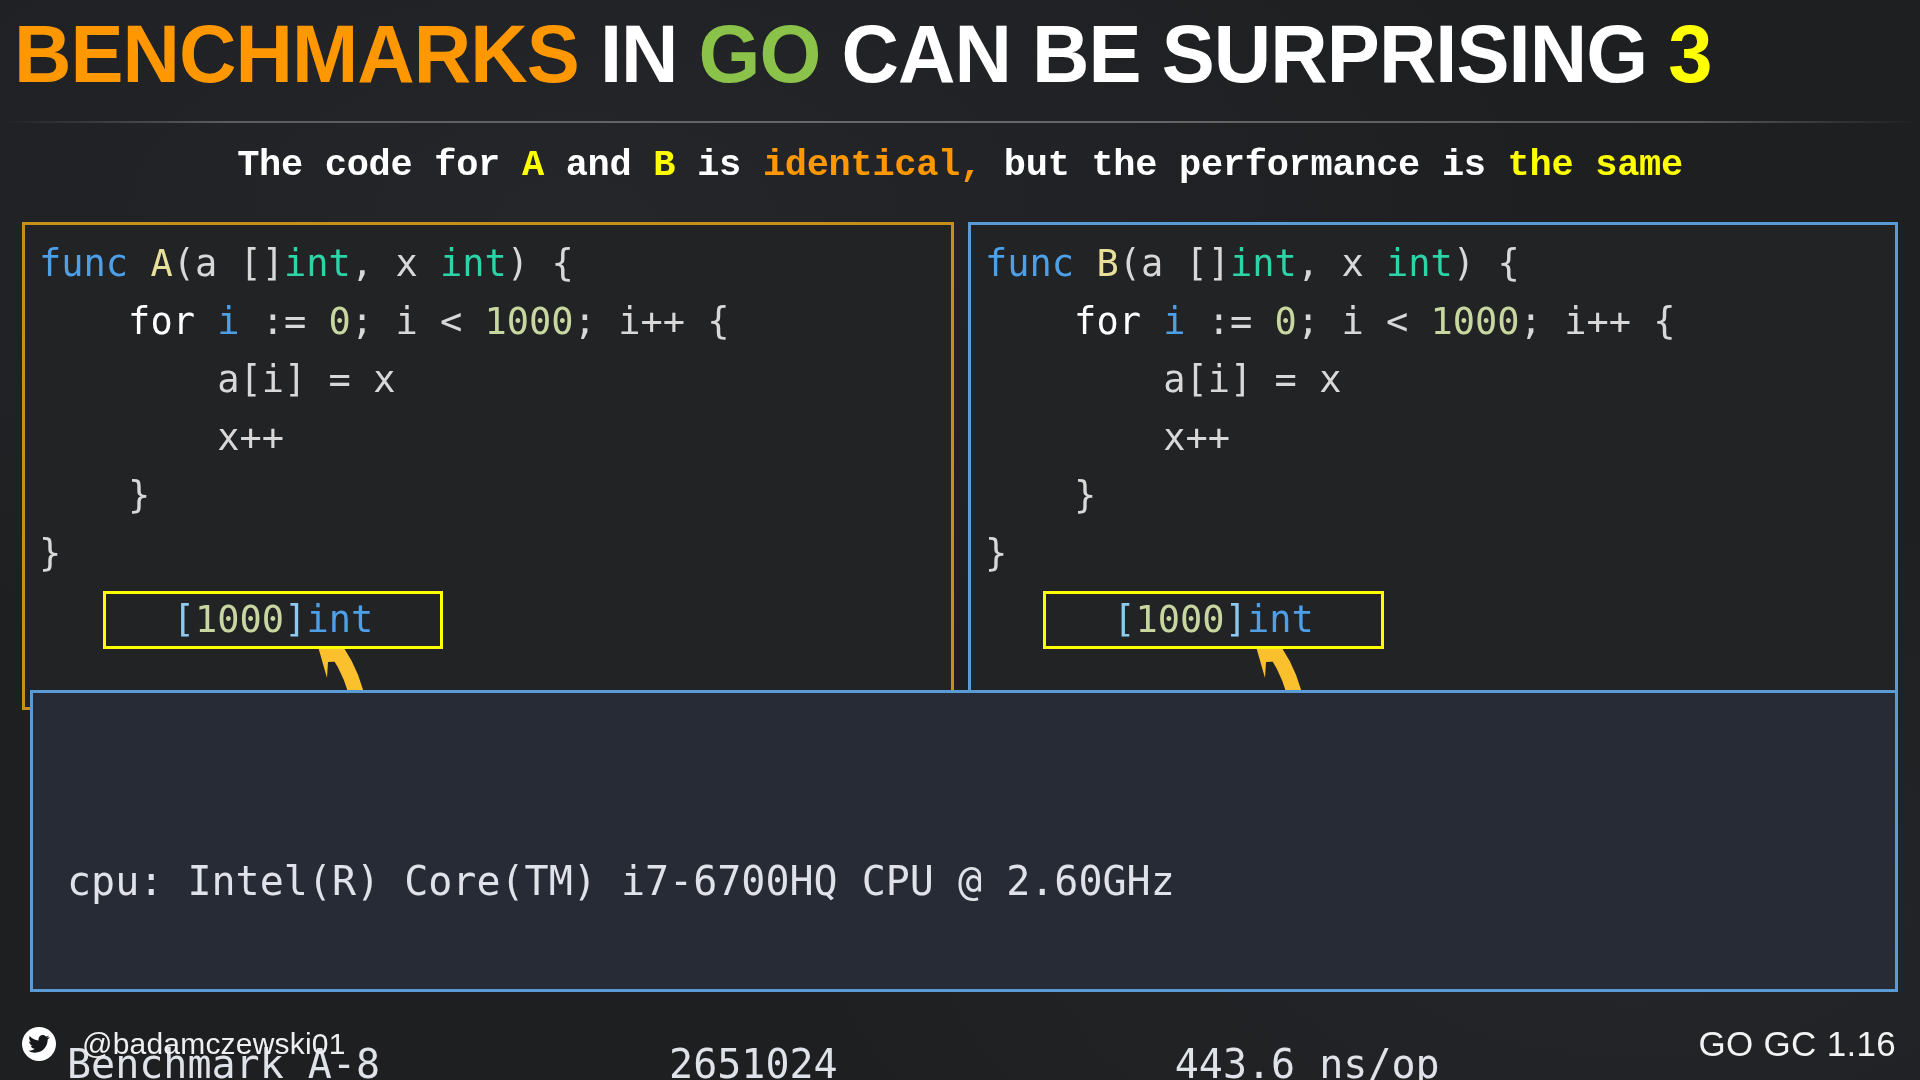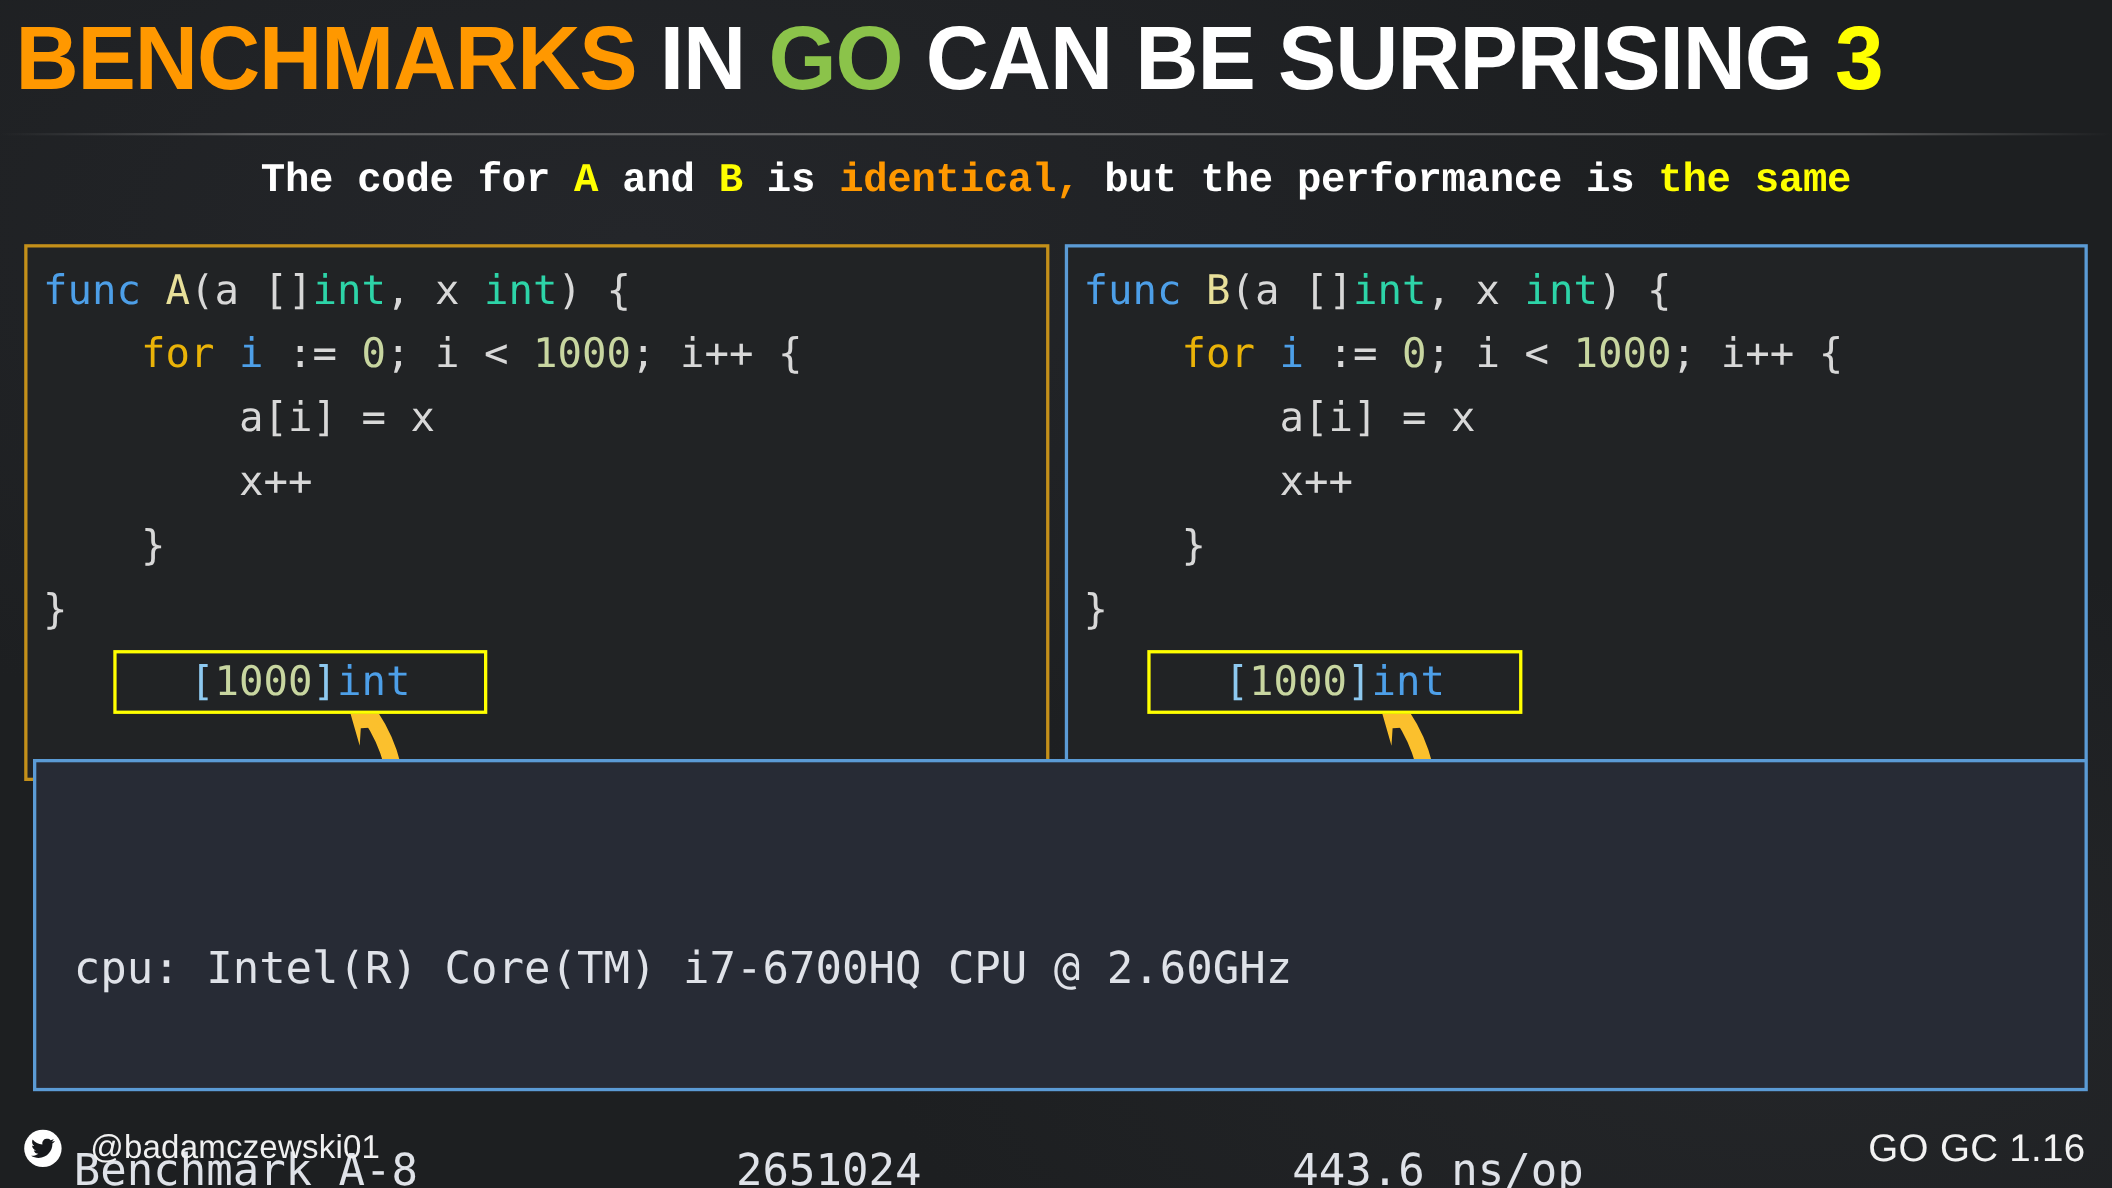--- a/index.html
+++ b/index.html
@@ -75,21 +75,21 @@
     position:absolute; left:14px; top:10px;
     font-family:"DejaVu Sans Mono", monospace;
     font-size:37px;
     line-height:58px;
     white-space:pre;
     color:#d8d8d8;
   }
   .kw    { color:#4d9fe8;margin-top:12px; }   
   .fn    { color:#e8e09a; }   
   .typ   { color:#2dd4a8; }   
-  .ctrl  { color:#eab308; }   
+  .ctrl  { color:#ffffff; }   
   .var   { color:#4d9fe8; }   
   .num   { color:#c8d6a0; }   
   .plain { color:#d8d8d8; }
 
   
   .tag-box {
     position:absolute;
     height:58px;
     border:3px solid #ffff00;
     background:#212325;

